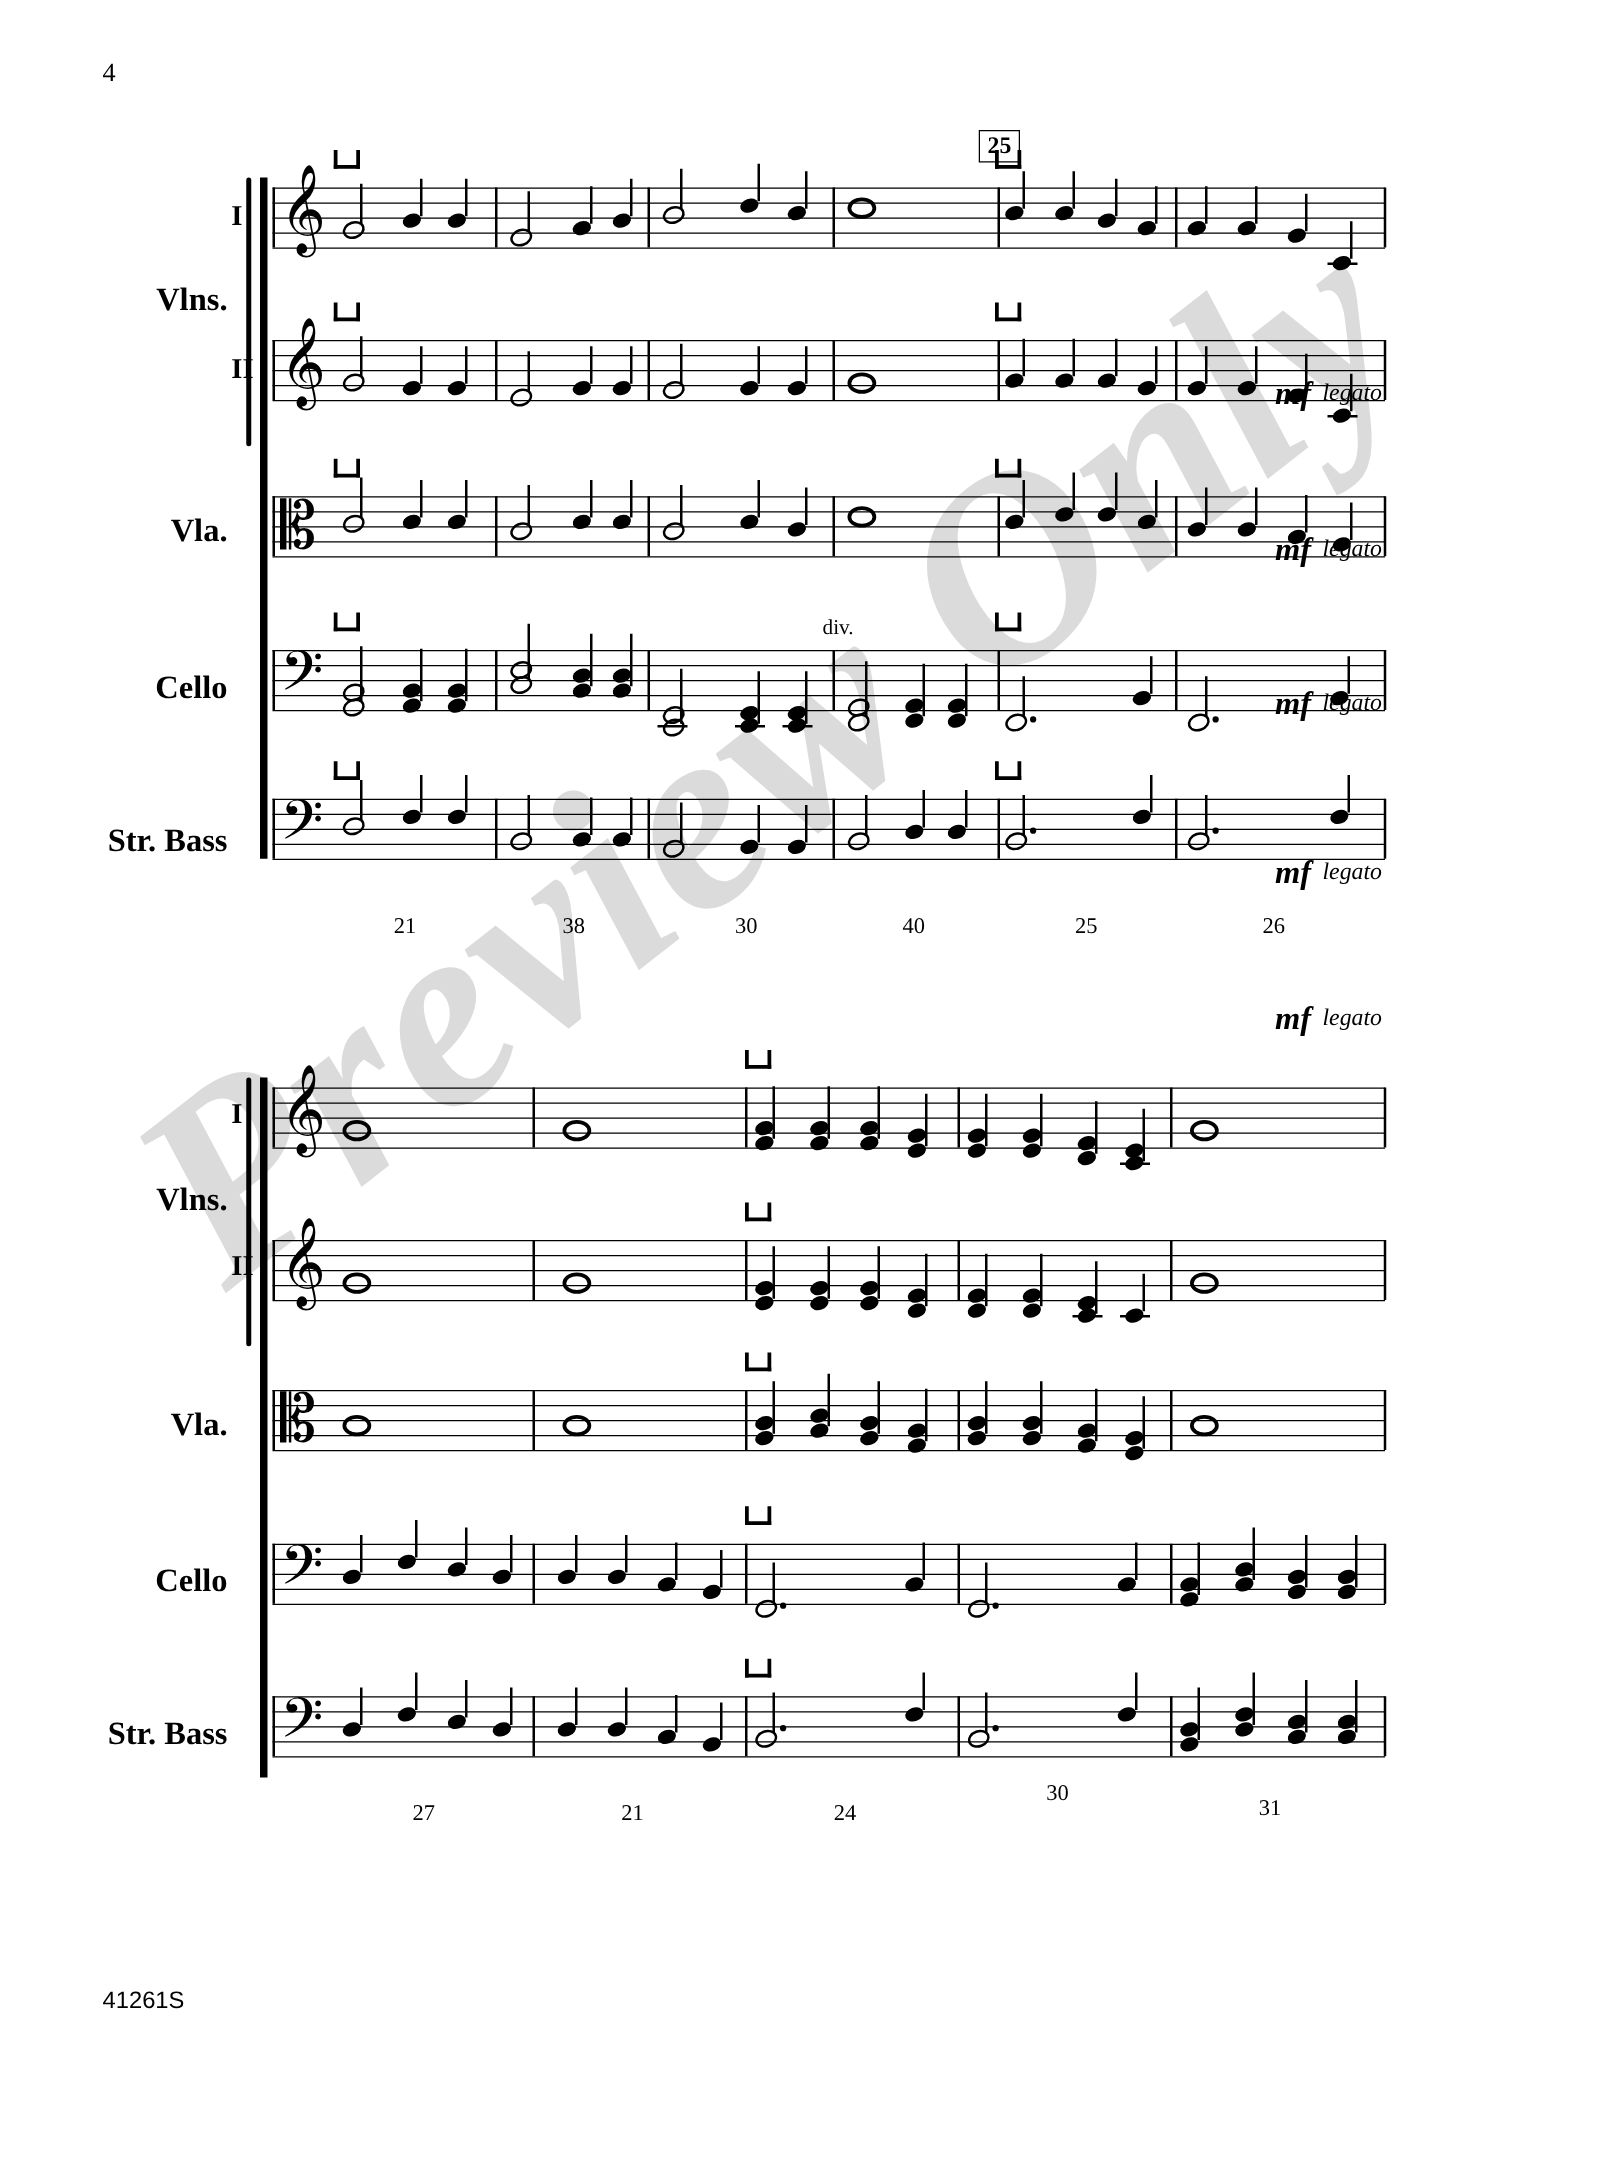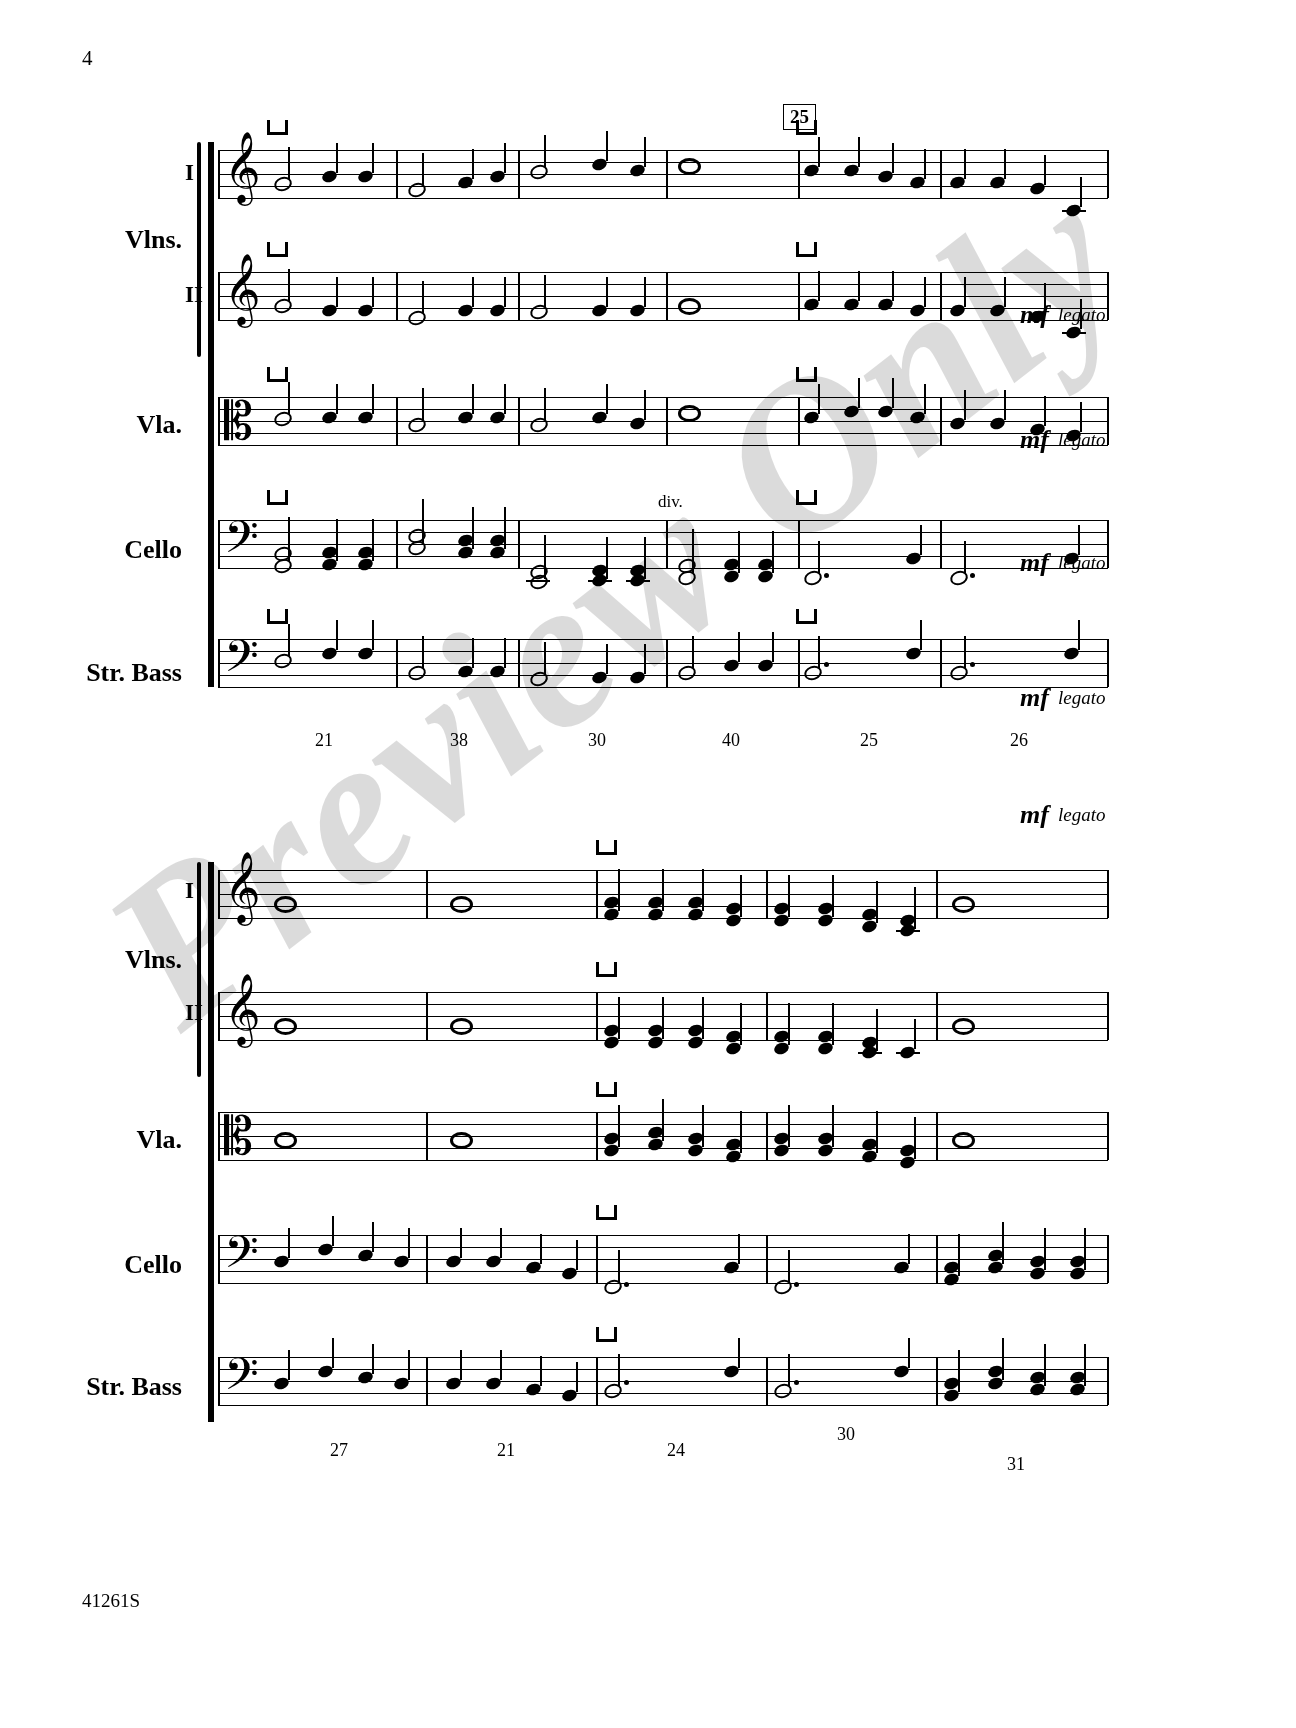--- a/index.html
+++ b/index.html
@@ -22,21 +22,21 @@
     left: 82px;
     top: 46px;
     font-size: 21px;
     font-family: "Liberation Serif", serif;
   }
   .catalog-number {
     position: absolute;
     left: 82px;
     top: 1590px;
     font-size: 19px;
-    font-family: Liberation Serif, serif;
+    font-family: Liberation Sans, sans-serif;
   }
 
   
   .watermark {
     position: absolute;
     left: 0;
     top: 0;
     width: 1296px;
     height: 1728px;
     pointer-events: none;
@@ -1196,20 +1196,20 @@
         <div class="head" style="left:852px; top:15px;"></div>
         <div class="head" style="left:852px; top:27px;"></div>
         <div class="stem" style="left:866px; top:-13px; height:42px;"></div>
       </div>
   </div>
 
   <div class="measure-num" style="left:330px; top:610px;">27</div>
   <div class="measure-num" style="left:497px; top:610px;">21</div>
   <div class="measure-num" style="left:667px; top:610px;">24</div>
   <div class="measure-num" style="left:837px; top:594px;">30</div>
-  <div class="measure-num" style="left:1007px; top:624px;text-align:right;">31</div>
+  <div class="measure-num" style="left:1007px; top:606px;text-align:right;">31</div>
 </div>
 
 <div class="catalog-number">41261S</div>
 
 <div class="watermark">
   <span>Preview Only</span>
 </div>
 
 </body></html>

